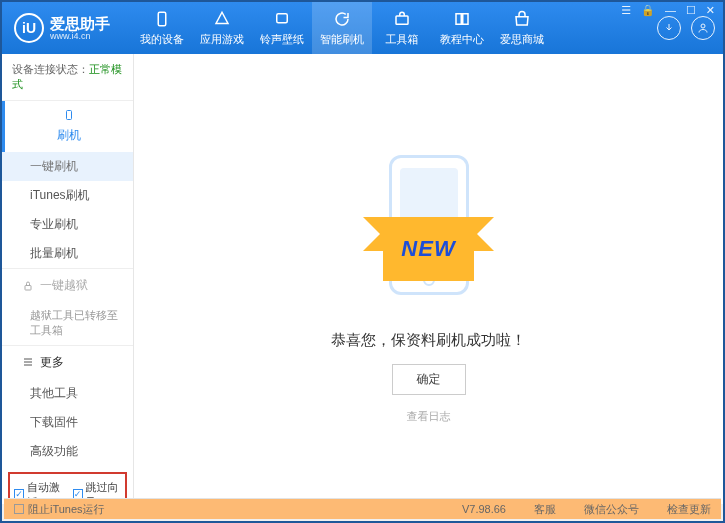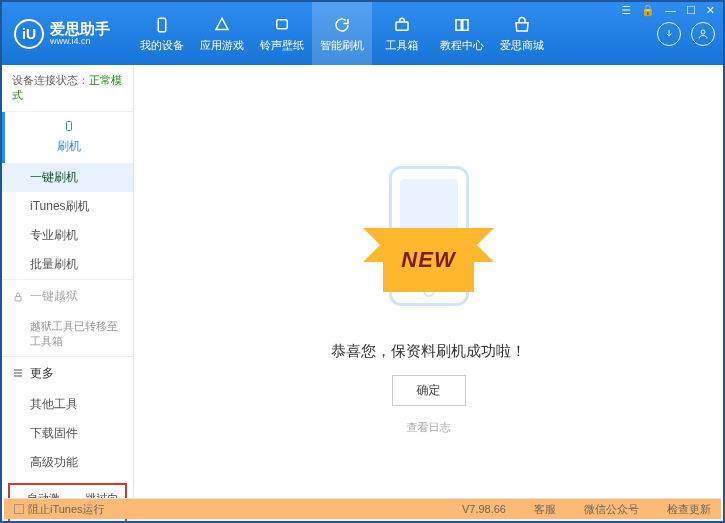--- a/index.html
+++ b/index.html
@@ -1,48 +1,48 @@
 <!DOCTYPE html>
 <html><head>
 <meta charset="utf-8">
 <style>
 * { margin: 0; padding: 0; box-sizing: border-box; font-family: "Microsoft YaHei", Arial, sans-serif; }
 body { width: 725px; height: 523px; background: #f0f0f0; overflow: hidden; border: 2px solid #1e5799; position: relative; }
-.topbar { height: 63px; background: linear-gradient(to bottom, #2e8bef, #1875d8); display: flex; align-items: center; color: #fff; }
+.topbar { height: 52px; background: linear-gradient(to bottom, #2e8bef, #1875d8); display: flex; align-items: center; color: #fff; }
 .logo-area { display: flex; align-items: center; padding: 0 12px; width: 130px; }
 .logo-circle { width: 30px; height: 30px; border: 2px solid #fff; border-radius: 50%; display: flex; align-items: center; justify-content: center; font-weight: bold; font-size: 14px; margin-right: 6px; }
 .logo-text { font-size: 15px; font-weight: bold; line-height: 1; }
 .logo-sub { font-size: 9px; opacity: 0.85; display: block; }
 .nav { display: flex; height: 100%; flex: 1; }
 .nav-item { width: 60px; display: flex; flex-direction: column; align-items: center; justify-content: center; font-size: 11px; cursor: pointer; position: relative; }
 .nav-item.active { background: rgba(255,255,255,0.18); text-align: center; }
 .nav-icon { width: 20px; height: 20px; margin-bottom: 3px; display: flex; align-items: center; justify-content: center; }
 .top-right { display: flex; align-items: center; padding-right: 8px; gap: 10px; }
 .top-right-circle { width: 24px; height: 24px; border: 1.5px solid #fff; border-radius: 50%; display: flex; align-items: center; justify-content: center; cursor: pointer; opacity: 0.9; }
 .win-controls { position: absolute; top: 2px; right: 8px; display: flex; gap: 10px; font-size: 11px; color: #fff; }
 .win-controls span { cursor: pointer; opacity: 0.9; }
 .body-area { display: flex; height: 450px; background: #fff; }
 .sidebar { width: 132px; border-right: 1px solid #e6e6e6; display: flex; flex-direction: column; }
 .conn-status { padding: 8px 10px; font-size: 11px; color: #666; }
 .conn-status .mode { color: #1a8f1a; }
 .side-section { border-top: 1px solid #eee; }
-.side-head { display: flex; align-items: center; padding: 8px 10px; font-size: 12px; color: #2d2d2d; cursor: pointer; gap: 6px; }
+.side-head { display: flex; align-items: center; padding: 8px 20px; font-size: 12px; color: #2d2d2d; cursor: pointer; gap: 6px; }
 .side-head.main { border-left: 3px solid #2e8bef; color: #2e8bef; }
 .side-item { padding: 6px 10px 6px 28px; font-size: 12px; color: #555; cursor: pointer; }
-.side-item.active { background: #e8f2fd; color: #14532d; }
+.side-item.active { background: #e8f2fd; color: #737373; }
 .side-note { padding: 6px 10px 6px 28px; font-size: 11px; color: #999; line-height: 1.4; }
 .checks-box { border: 2px solid #d13a2f; margin: 6px 6px; padding: 6px 4px; display: flex; gap: 10px; align-items: center; }
 .chk { display: flex; align-items: center; font-size: 11px; color: #444; gap: 3px; cursor: pointer; }
 .chk-box { width: 12px; height: 12px; border: 1px solid #2e8bef; display: inline-flex; align-items: center; justify-content: center; color: #2e8bef; font-size: 9px; line-height: 1; }
 .main { flex: 1; display: flex; flex-direction: column; align-items: center; justify-content: center; background: #fff; }
 .illus { width: 200px; height: 180px; position: relative; display: flex; align-items: center; justify-content: center; }
 .phone { width: 80px; height: 140px; background: #fff; border: 3px solid #cfe4fb; border-radius: 12px; position: relative; }
 .phone::before { content: ""; position: absolute; top: 10px; left: 8px; right: 8px; bottom: 18px; background: #eaf3fd; border-radius: 4px; }
 .phone::after { content: ""; position: absolute; bottom: 6px; left: 50%; transform: translateX(-50%); width: 8px; height: 8px; border: 2px solid #cfe4fb; border-radius: 50%; }
-.ribbon { position: absolute; background: #ffb82e; color: #7f1d1d; font-weight: 900; font-size: 22px; padding: 19px 18px; letter-spacing: 1px; transform: translateY(24px); font-style: italic; }
+.ribbon { position: absolute; background: #ffb82e; color: #1d4ed8; font-weight: 900; font-size: 22px; padding: 19px 18px; letter-spacing: 1px; transform: translateY(24px); font-style: italic; }
 .ribbon::before, .ribbon::after { content: ""; position: absolute; top: 0; width: 0; height: 0; border: 17px solid #ffb82e; }
 .ribbon::before { left: -20px; border-left-color: transparent; }
 .ribbon::after { right: -20px; border-right-color: transparent; }
 .success-text { font-size: 15px; color: #333; margin-top: 16px; }
 .ok-btn { margin-top: 14px; padding: 6px 24px; border: 1px solid #ccc; background: #fff; font-size: 12px; color: #444; cursor: pointer; }
 .view-log { margin-top: 14px; font-size: 11px; color: #aaa; cursor: pointer; }
 .footer { height: 21px; background: #fdba74; border-top: 1px solid #e3e3e3; display: flex; align-items: center; font-size: 11px; color: #666; padding: 0 10px; position: absolute; bottom: 2px; left: 2px; right: 2px; }
 .footer .left { display: flex; align-items: center; gap: 4px; cursor: pointer; }
 .footer .right { margin-left: auto; display: flex; gap: 28px; align-items: center; }
 .footer .right span { cursor: pointer; }

